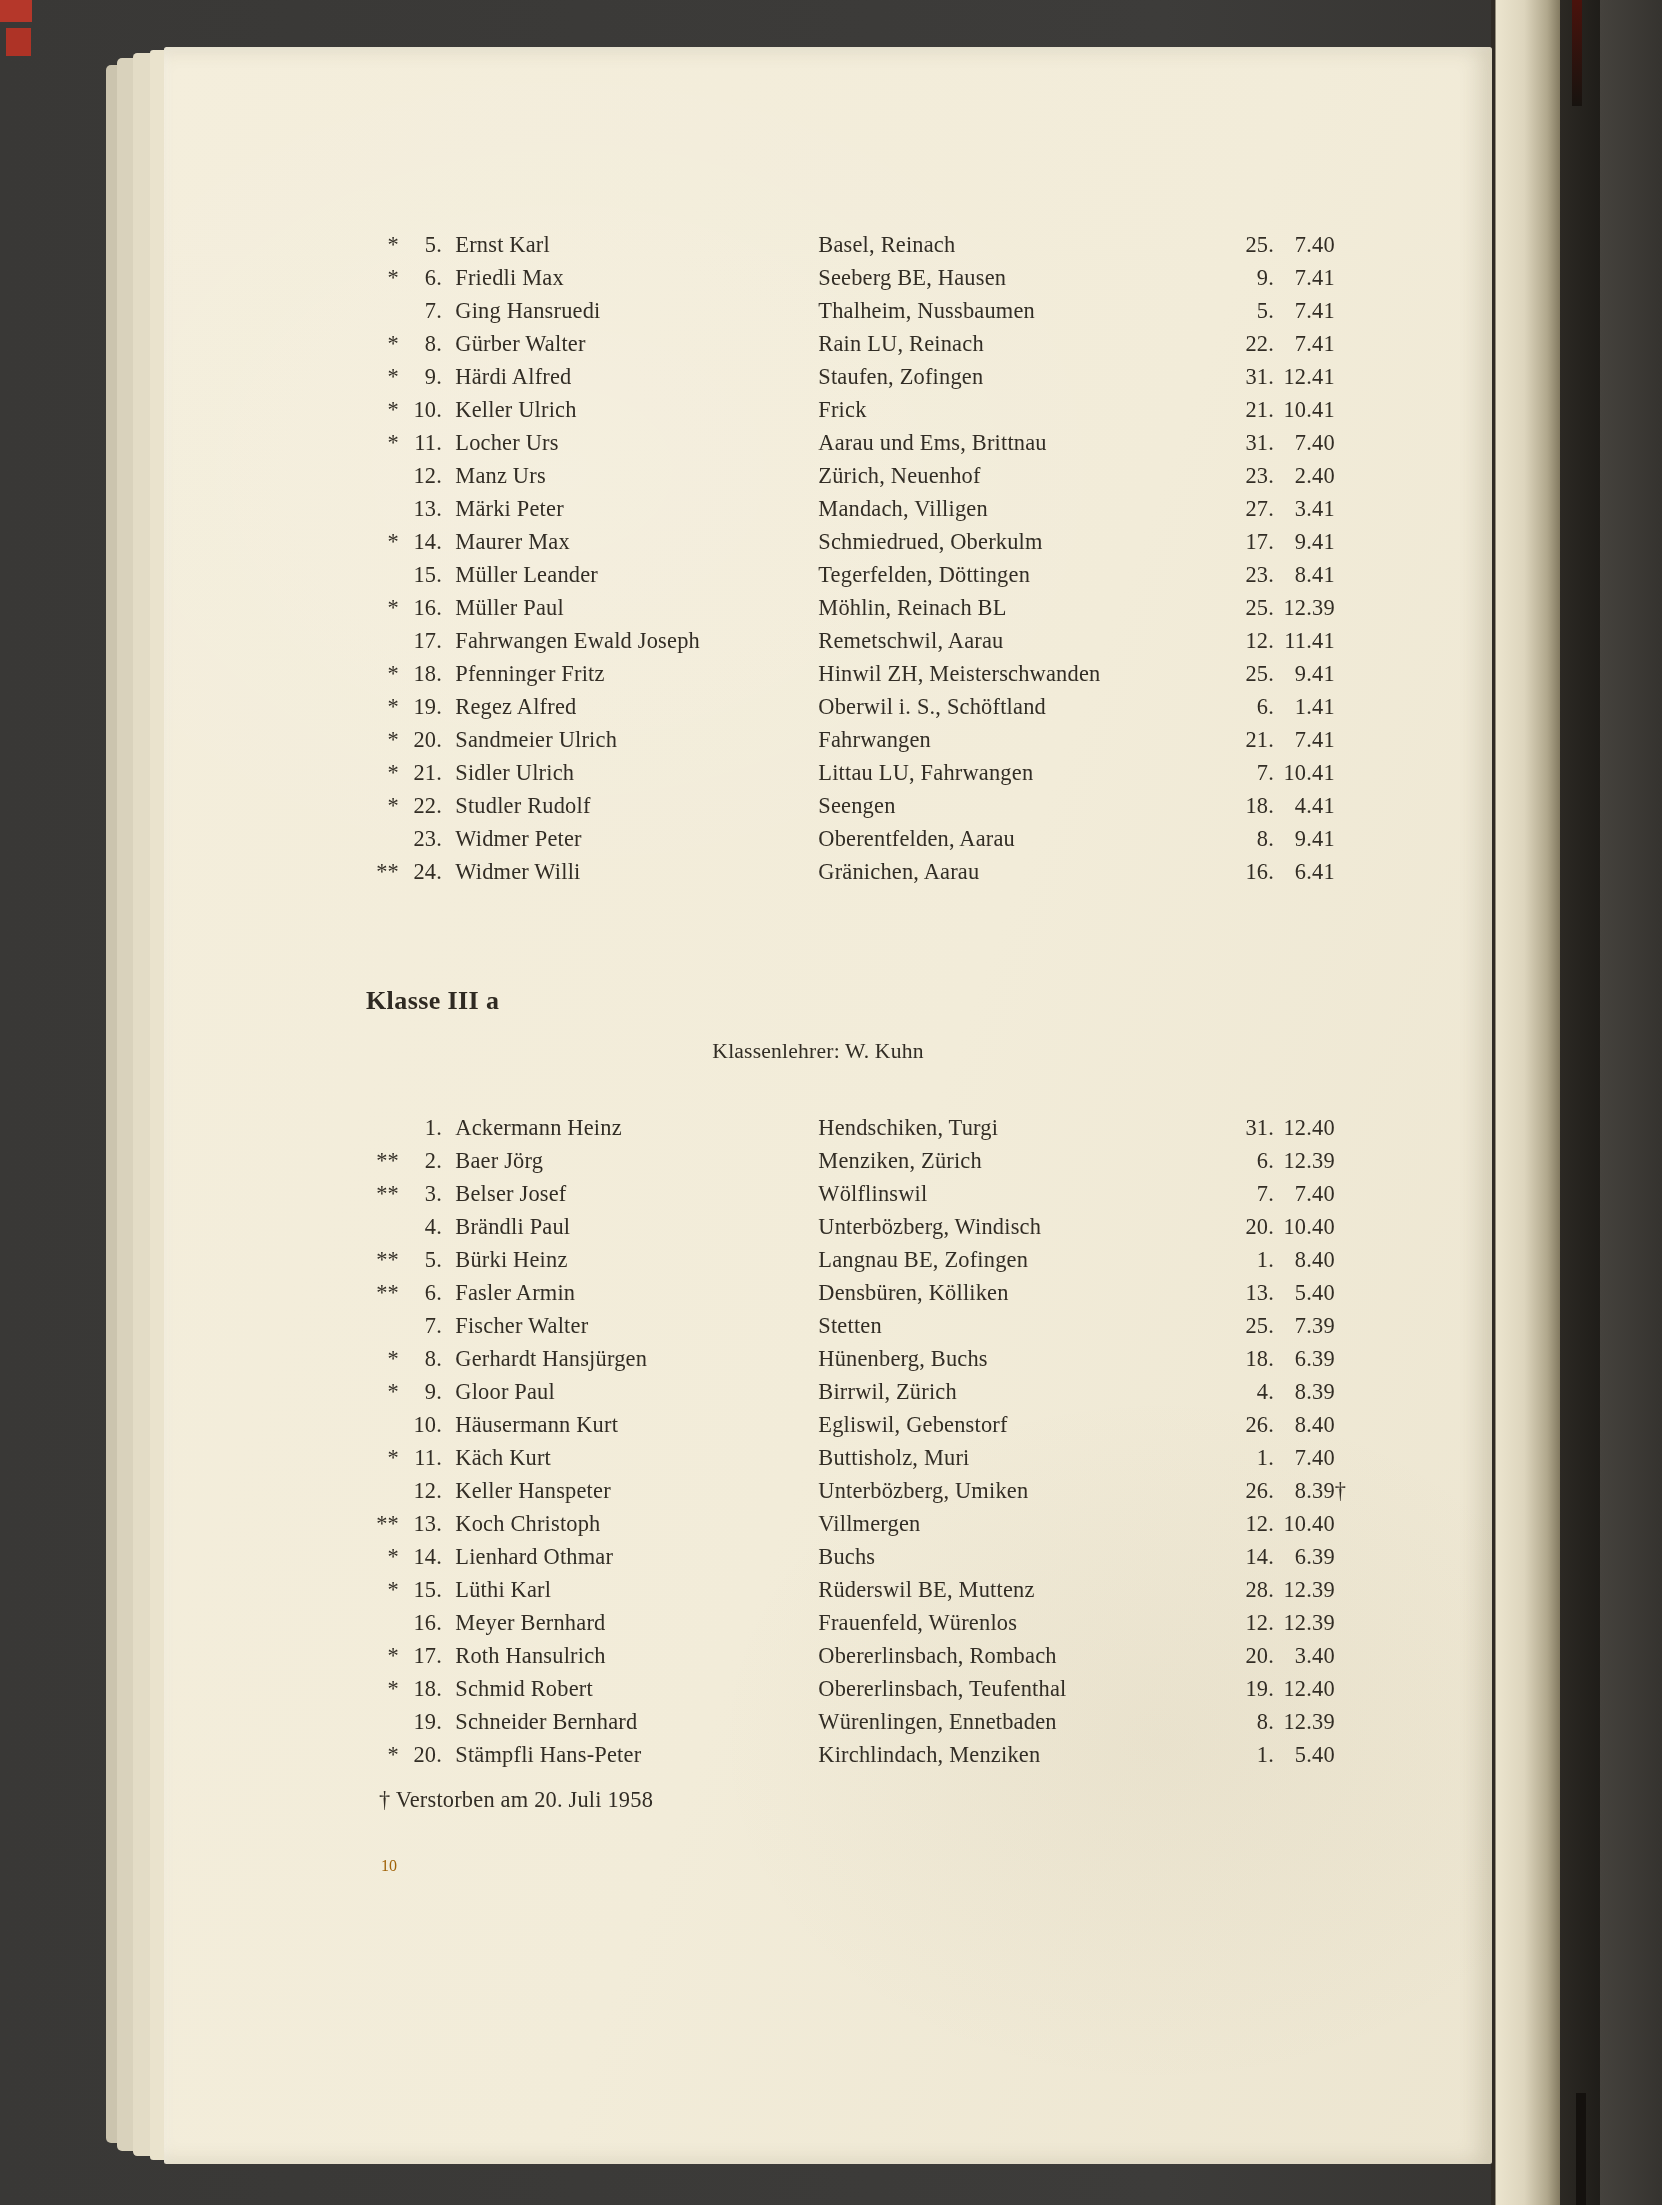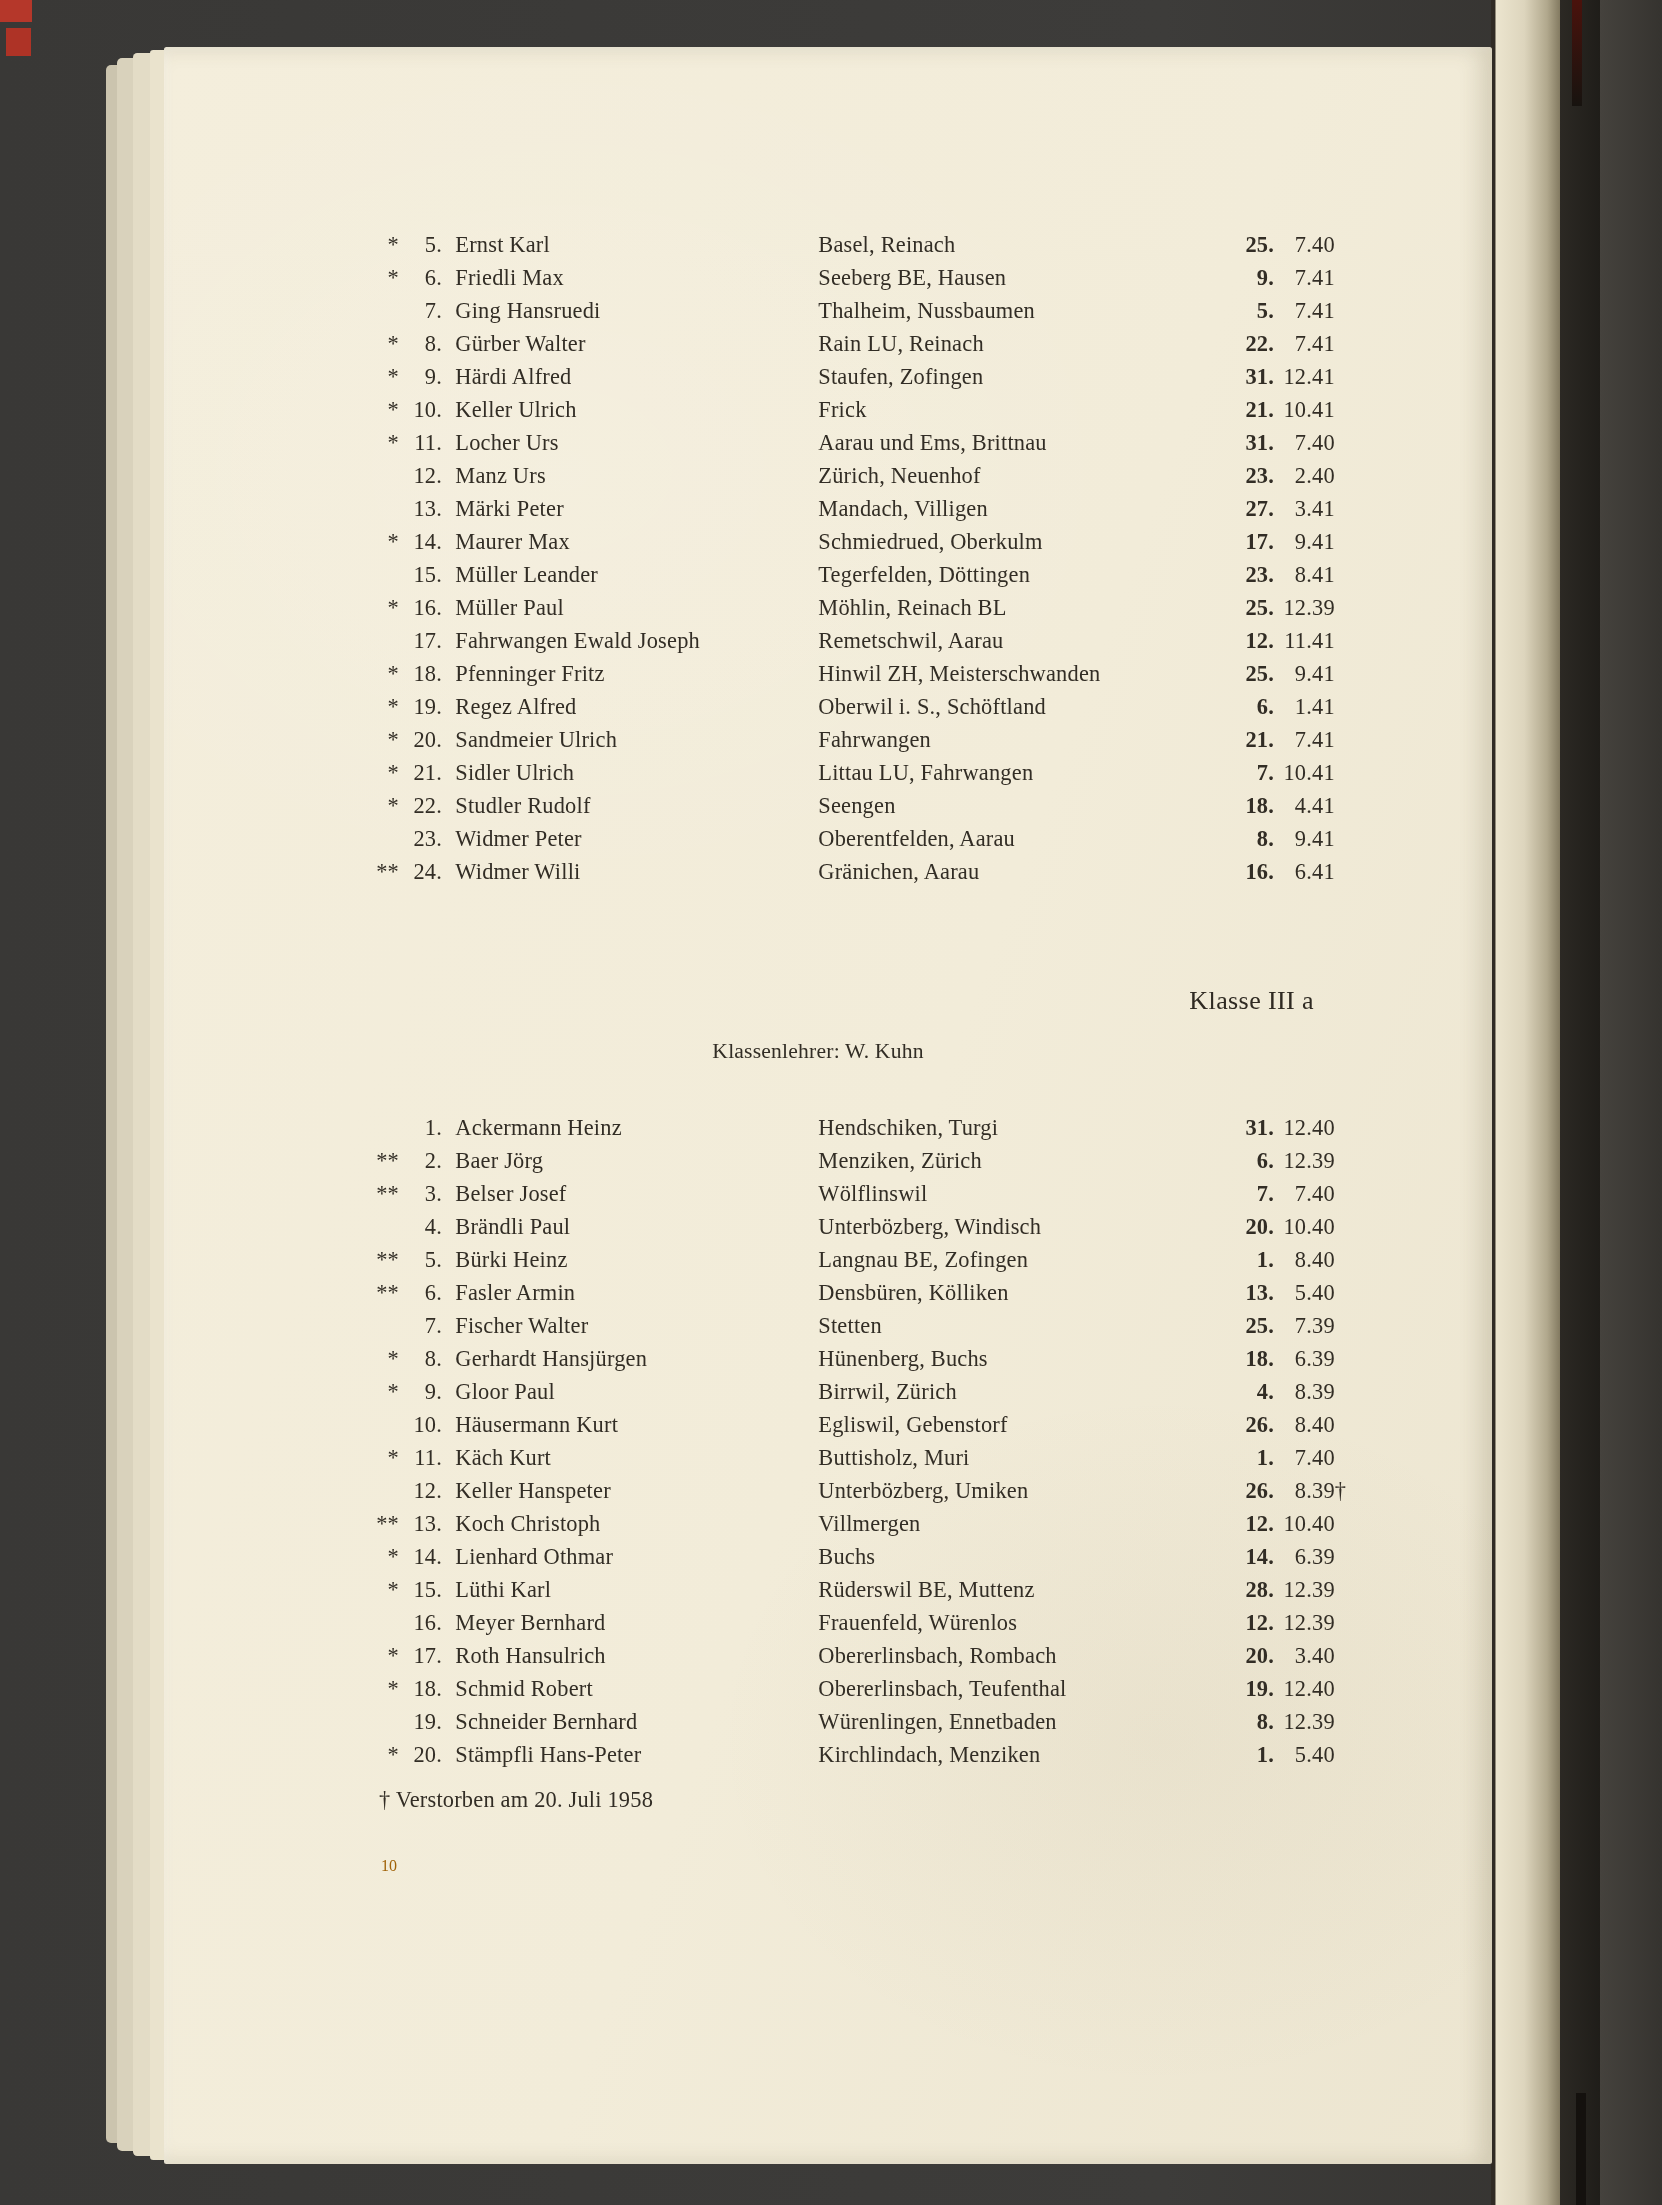--- a/index.html
+++ b/index.html
@@ -37,26 +37,26 @@
 
   
   .list{position:absolute;left:366px;width:981px;}
   #list1{top:228px;}
   #list2{top:1111px;}
   .row{display:flex;line-height:33px;font-size:22.4px;color:#322d25;letter-spacing:0.2px;}
   .c-mark{width:33px;text-align:right;white-space:pre;}
   .c-num{width:43px;text-align:right;}
   .c-name{width:363px;padding-left:13.3px;}
   .c-place{flex:1;}
-  .c-day{width:45px;text-align:right;font-weight:bold;}
+  .c-day{width:45px;text-align:right;}
   .c-month{width:38px;text-align:right;}
   .c-year{width:35px;}
 
-  .section-title{position:absolute;left:366px;top:986px;width:948px;text-align:right;
-    font-size:26px;font-weight:normal;color:#2f2a22;letter-spacing:0.4px;}
+  .section-title{position:absolute;left:366px;top:986px;width:948px;text-align:left;
+    font-size:26px;font-weight:bold;color:#2f2a22;letter-spacing:0.4px;}
   .section-subtitle{position:absolute;left:344px;top:1039px;width:948px;text-align:center;
     font-size:21.6px;color:#322d25;letter-spacing:0.2px;}
   .footnote{position:absolute;left:379px;top:1787px;font-size:22.4px;color:#322d25;letter-spacing:0.2px;}
   .pagenum{position:absolute;left:381px;top:1857px;font-size:16px;color:#a16207;}
 </style>
 </head>
 <body>
 
 <div class="edgeA"></div>
 <div class="edgeB"></div>

